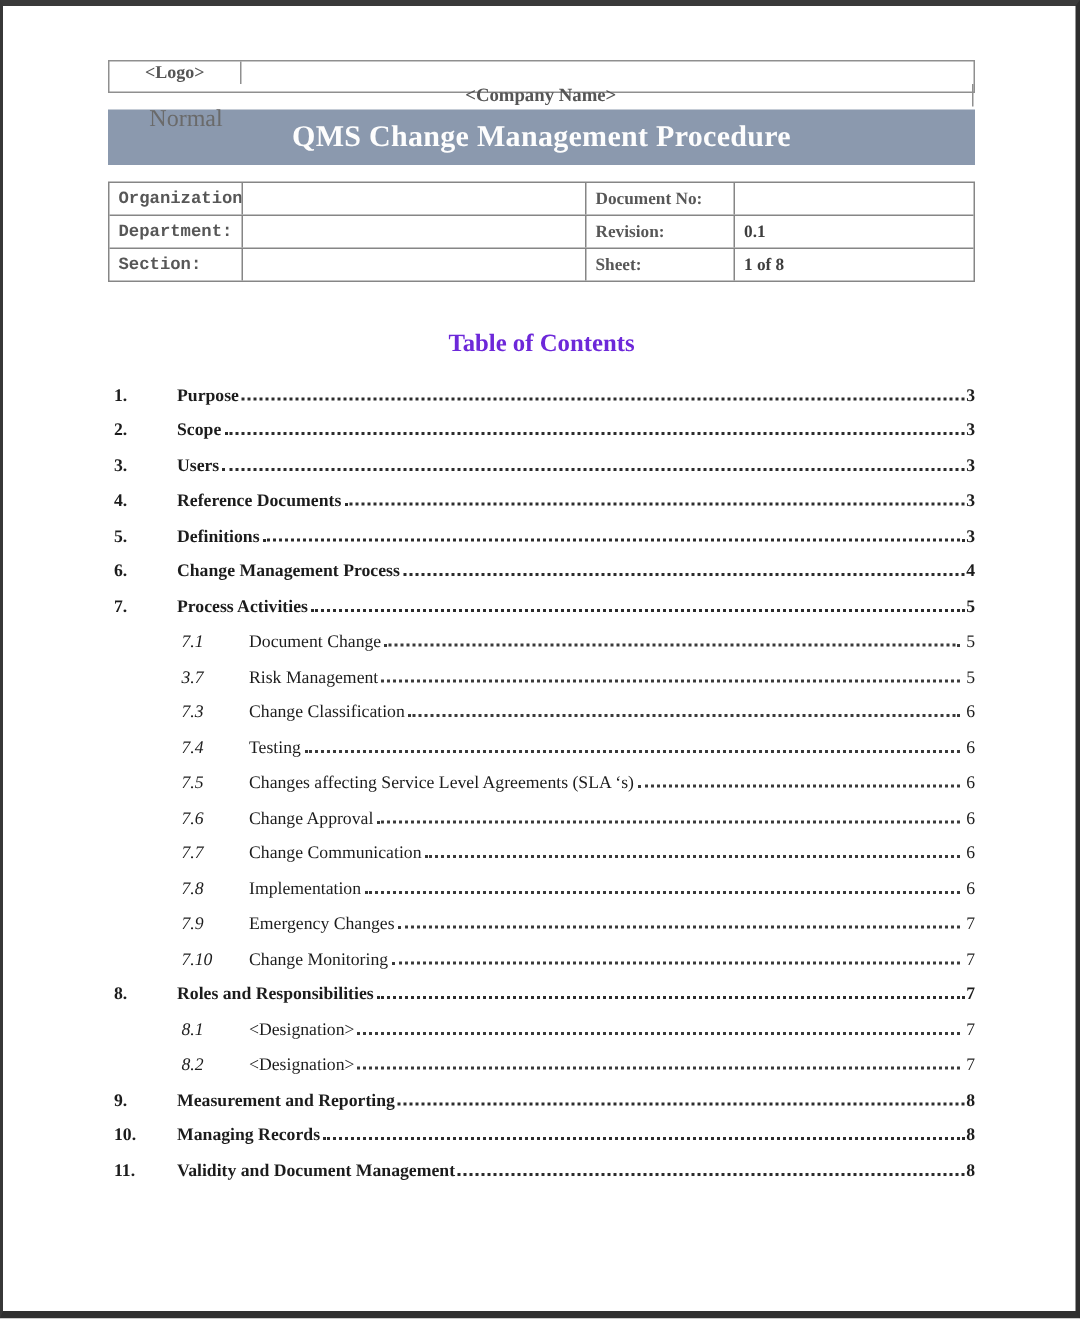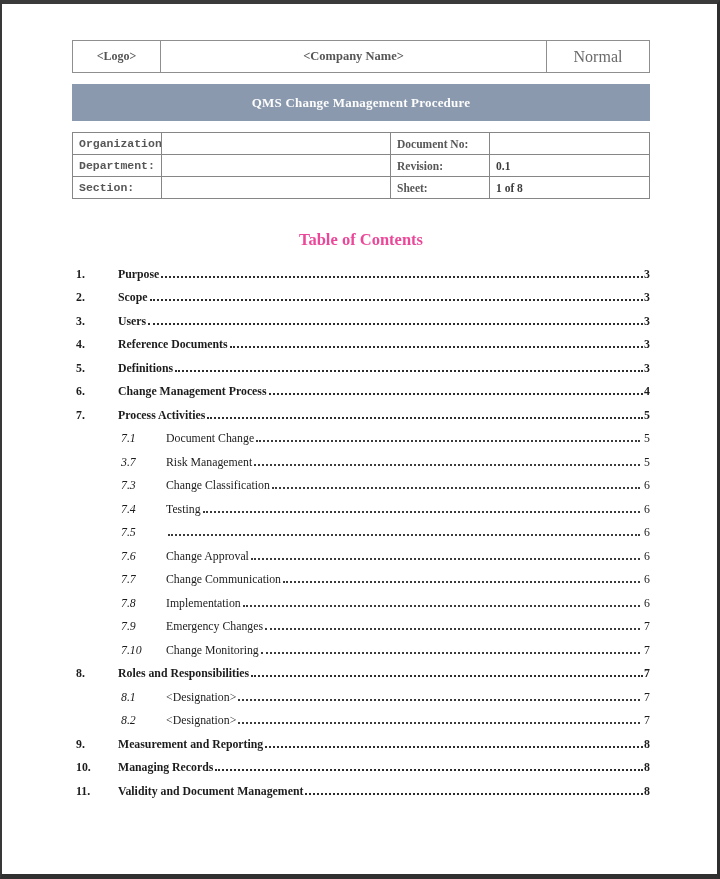--- a/index.html
+++ b/index.html
@@ -6,49 +6,49 @@
   .screen {
     position:relative; width:720px; height:879px; box-sizing:border-box;
     background:#ffffff; overflow:hidden;
     border-top:4px solid #3a3a3a; border-bottom:5px solid #303030;
     border-left:2px solid #383838; border-right:3px solid #2e2e2e;
     font-family:"Liberation Serif","DejaVu Serif",serif;
   }
   .content { width:578px; margin:36px 0 0 70px; }
 
   
-  .header-table { display:flex; border:1px solid #8f8f8f; height:33px; box-sizing:border-box; }
+  .header-table { display:flex; border:1px solid #8f8f8f; height:22px; box-sizing:border-box;flex-direction:column; }
   .h-cell { border-right:1px solid #8f8f8f; display:flex; align-items:center; justify-content:center; box-sizing:border-box; }
   .h-cell:last-child { border-right:none; }
   .h-logo    { width:88px;  font-weight:bold; font-size:12px;   color:#565656; }
   .h-company { flex:1;      font-weight:bold; font-size:12.5px; color:#565656; }
   .h-normal  { width:102px; font-size:16px;   color:#6a6a6a; }
 
   
   .banner {
     margin-top:11px; height:37px; background:#8b99ae; color:#fdfdfd;
     display:flex; align-items:center; justify-content:center;
-    font-weight:bold; font-size:13px; letter-spacing:0.2px;
+    font-weight:bold; font-size:20px; letter-spacing:0.2px;
   }
 
   
   .info-table { margin-top:11px; border:1px solid #868686; }
   .info-row { display:flex; height:21px; border-bottom:1px solid #868686; }
   .info-row:last-child { border-bottom:none; }
   .info-cell {
     box-sizing:border-box; border-right:1px solid #868686;
     display:flex; align-items:center; padding-left:6px;
     font-size:11.5px; font-weight:bold; overflow:hidden; white-space:nowrap;
   }
   .c1 { width:89px;font-family:Liberation Mono, monospace; } .c2 { width:229px; } .c3 { width:99px;font-family:Liberation Serif, serif; } .c4 { flex:1; border-right:none; }
   .lbl { color:#575757; }
   .val { color:#3e3e3e; }
 
   
-  .toc-title { margin:31px 0 0; text-align:center; font-size:16.5px; font-weight:bold; color:#ec4899; line-height:20px; }
+  .toc-title { margin:31px 0 0; text-align:center; font-size:16.5px; font-weight:bold; color:#6d28d9; line-height:20px; }
   .toc { margin-top:7px; }
   .toc-row {
     display:flex; align-items:flex-end; height:23.5px;
     font-size:11.8px; line-height:14px; color:#1c1c1c; font-weight:bold;
     cursor:pointer; white-space:nowrap;
   }
   .toc-row .num  { flex:none; width:46px; padding-left:4px; box-sizing:border-box; }
   .toc-row .dots { flex:1; align-self:flex-end; margin:0 1px 3px 2px; border-bottom:2px dotted #2c2c2c; min-width:10px; }
   .toc-row .pg   { flex:none; }
   .toc-row[data-level="2"] { font-weight:normal; }
@@ -177,20 +177,21 @@
 
         <div class="toc-row" data-level="2">
           <span class="num">7.4</span>
           <span class="ttl">Testing</span>
           <span class="dots"></span>
           <span class="pg">6</span>
         </div>
 
         <div class="toc-row" data-level="2">
           <span class="num">7.5</span>
+          <span class="ttl">Changes affecting Service Level Agreements (SLA ‘s)</span>
           <span class="dots"></span>
           <span class="pg">6</span>
         </div>
 
         <div class="toc-row" data-level="2">
           <span class="num">7.6</span>
           <span class="ttl">Change Approval</span>
           <span class="dots"></span>
           <span class="pg">6</span>
         </div>

